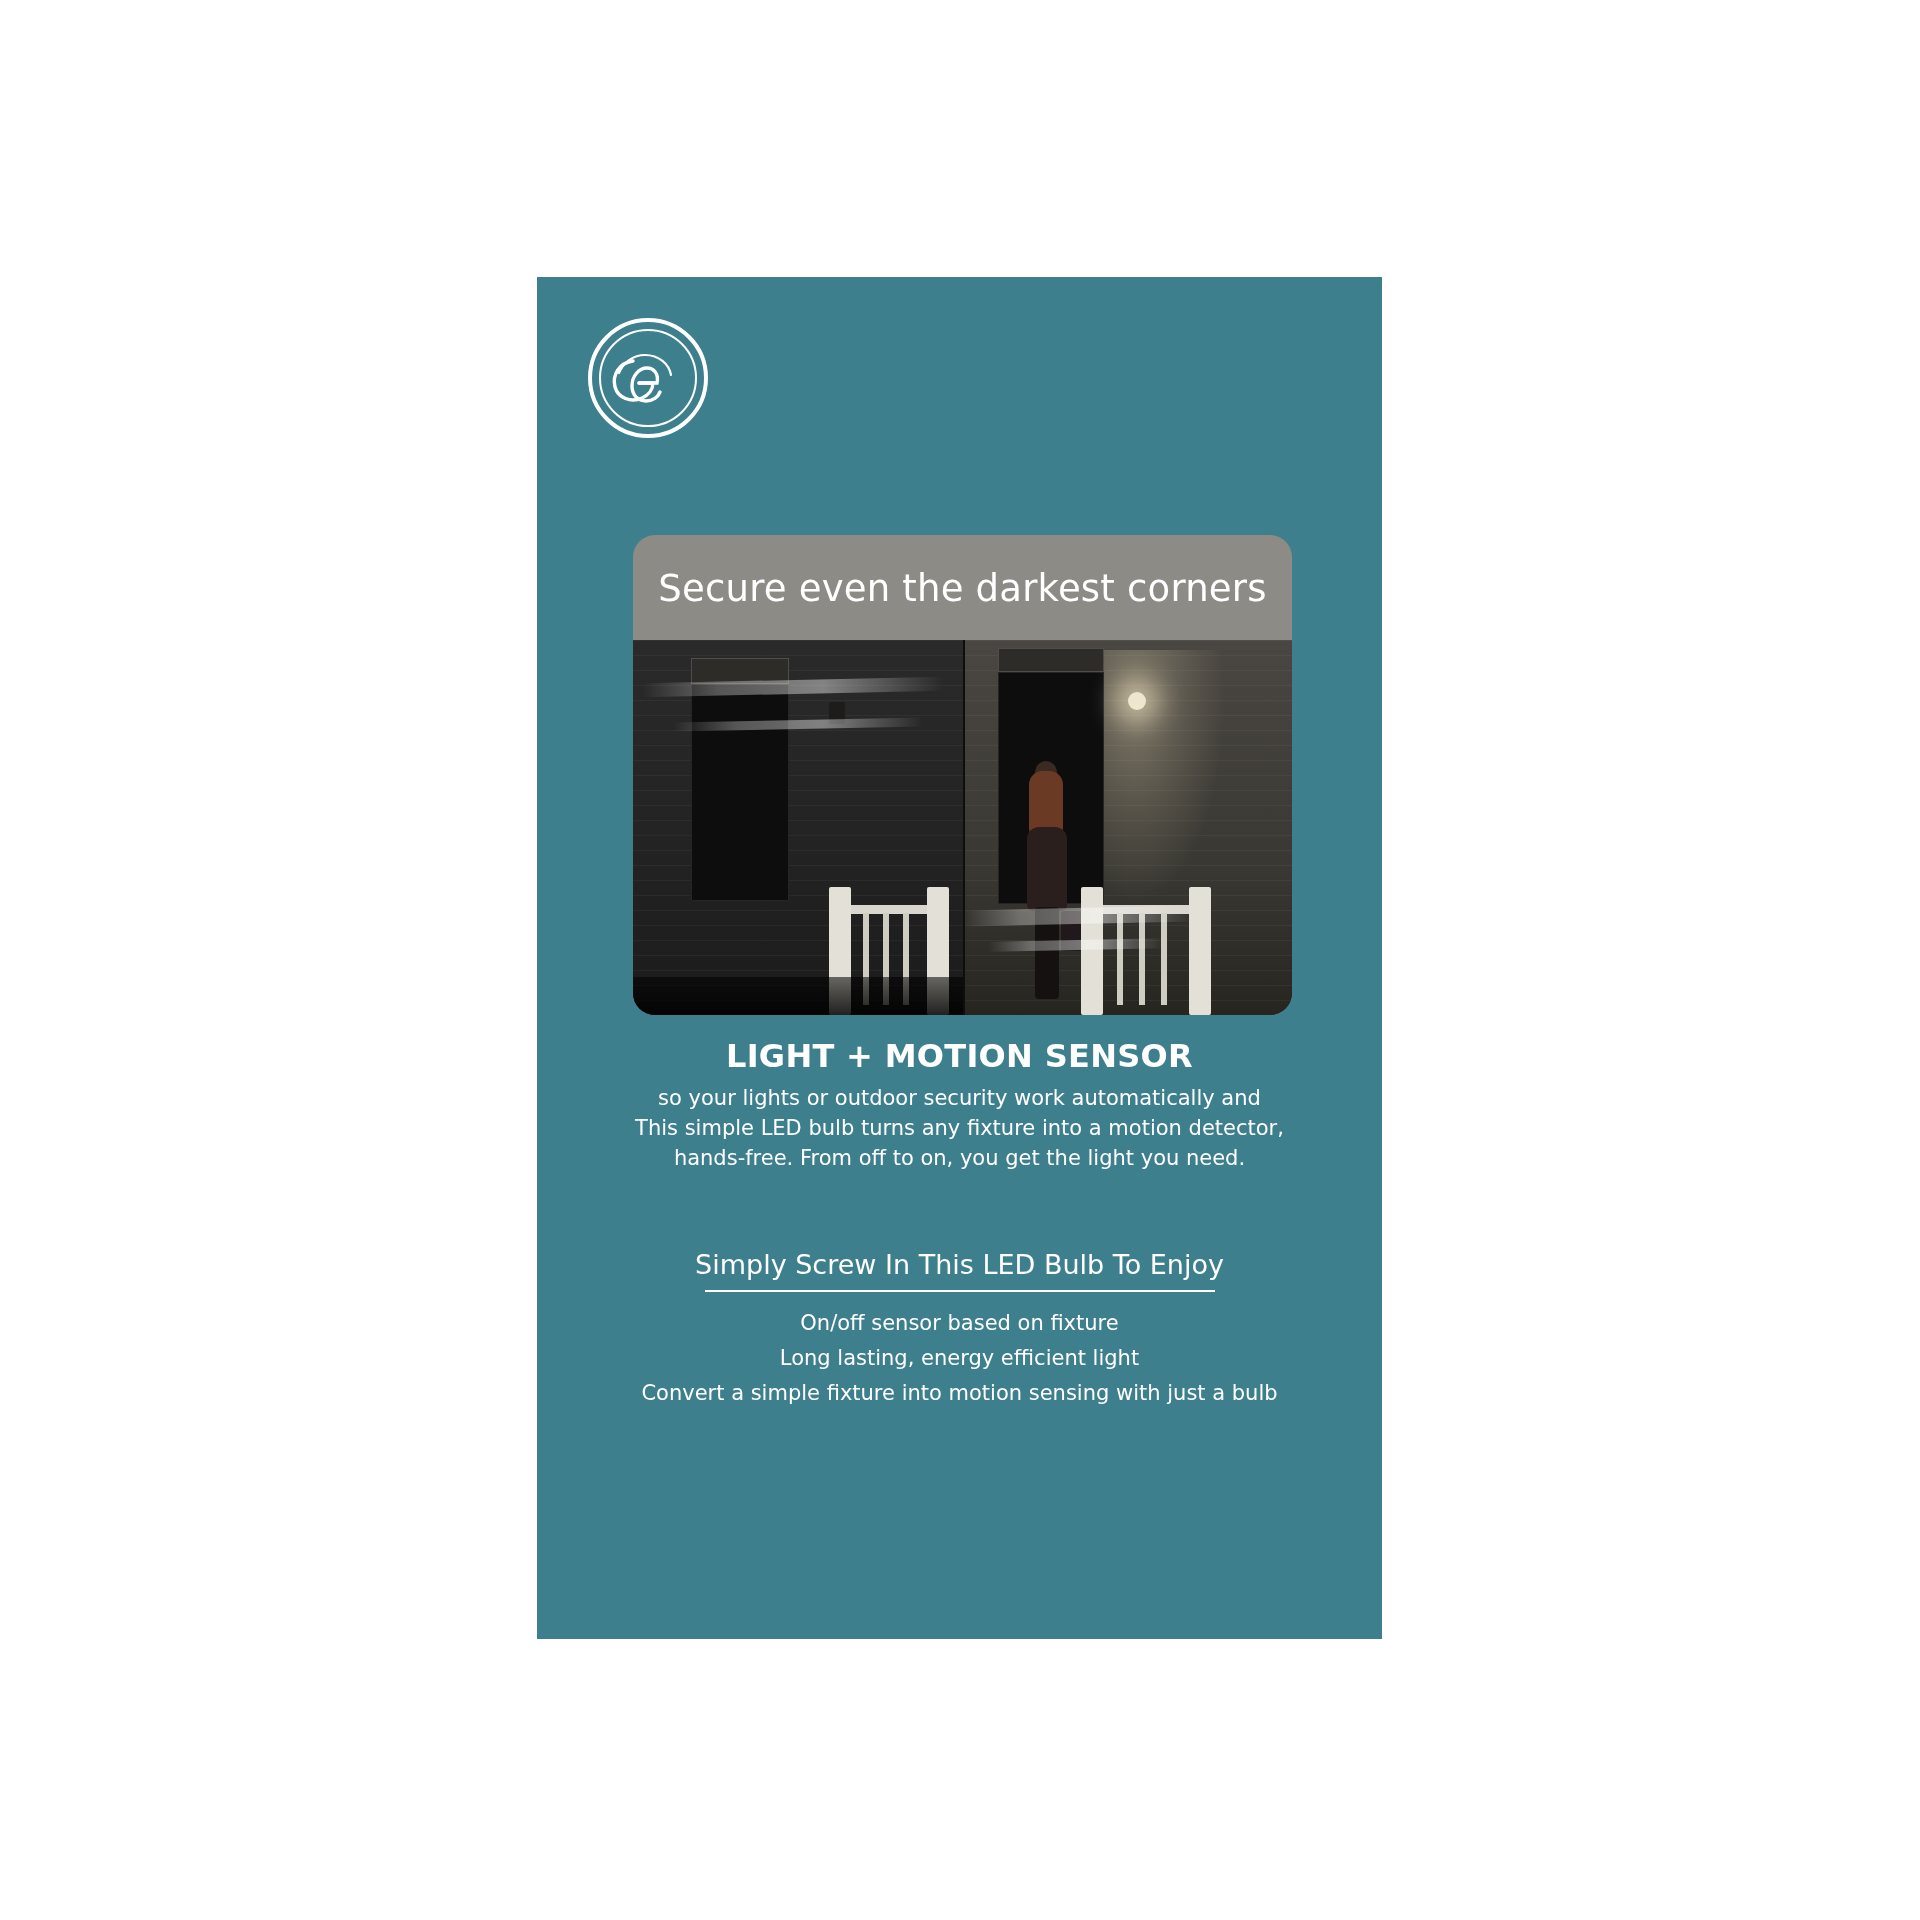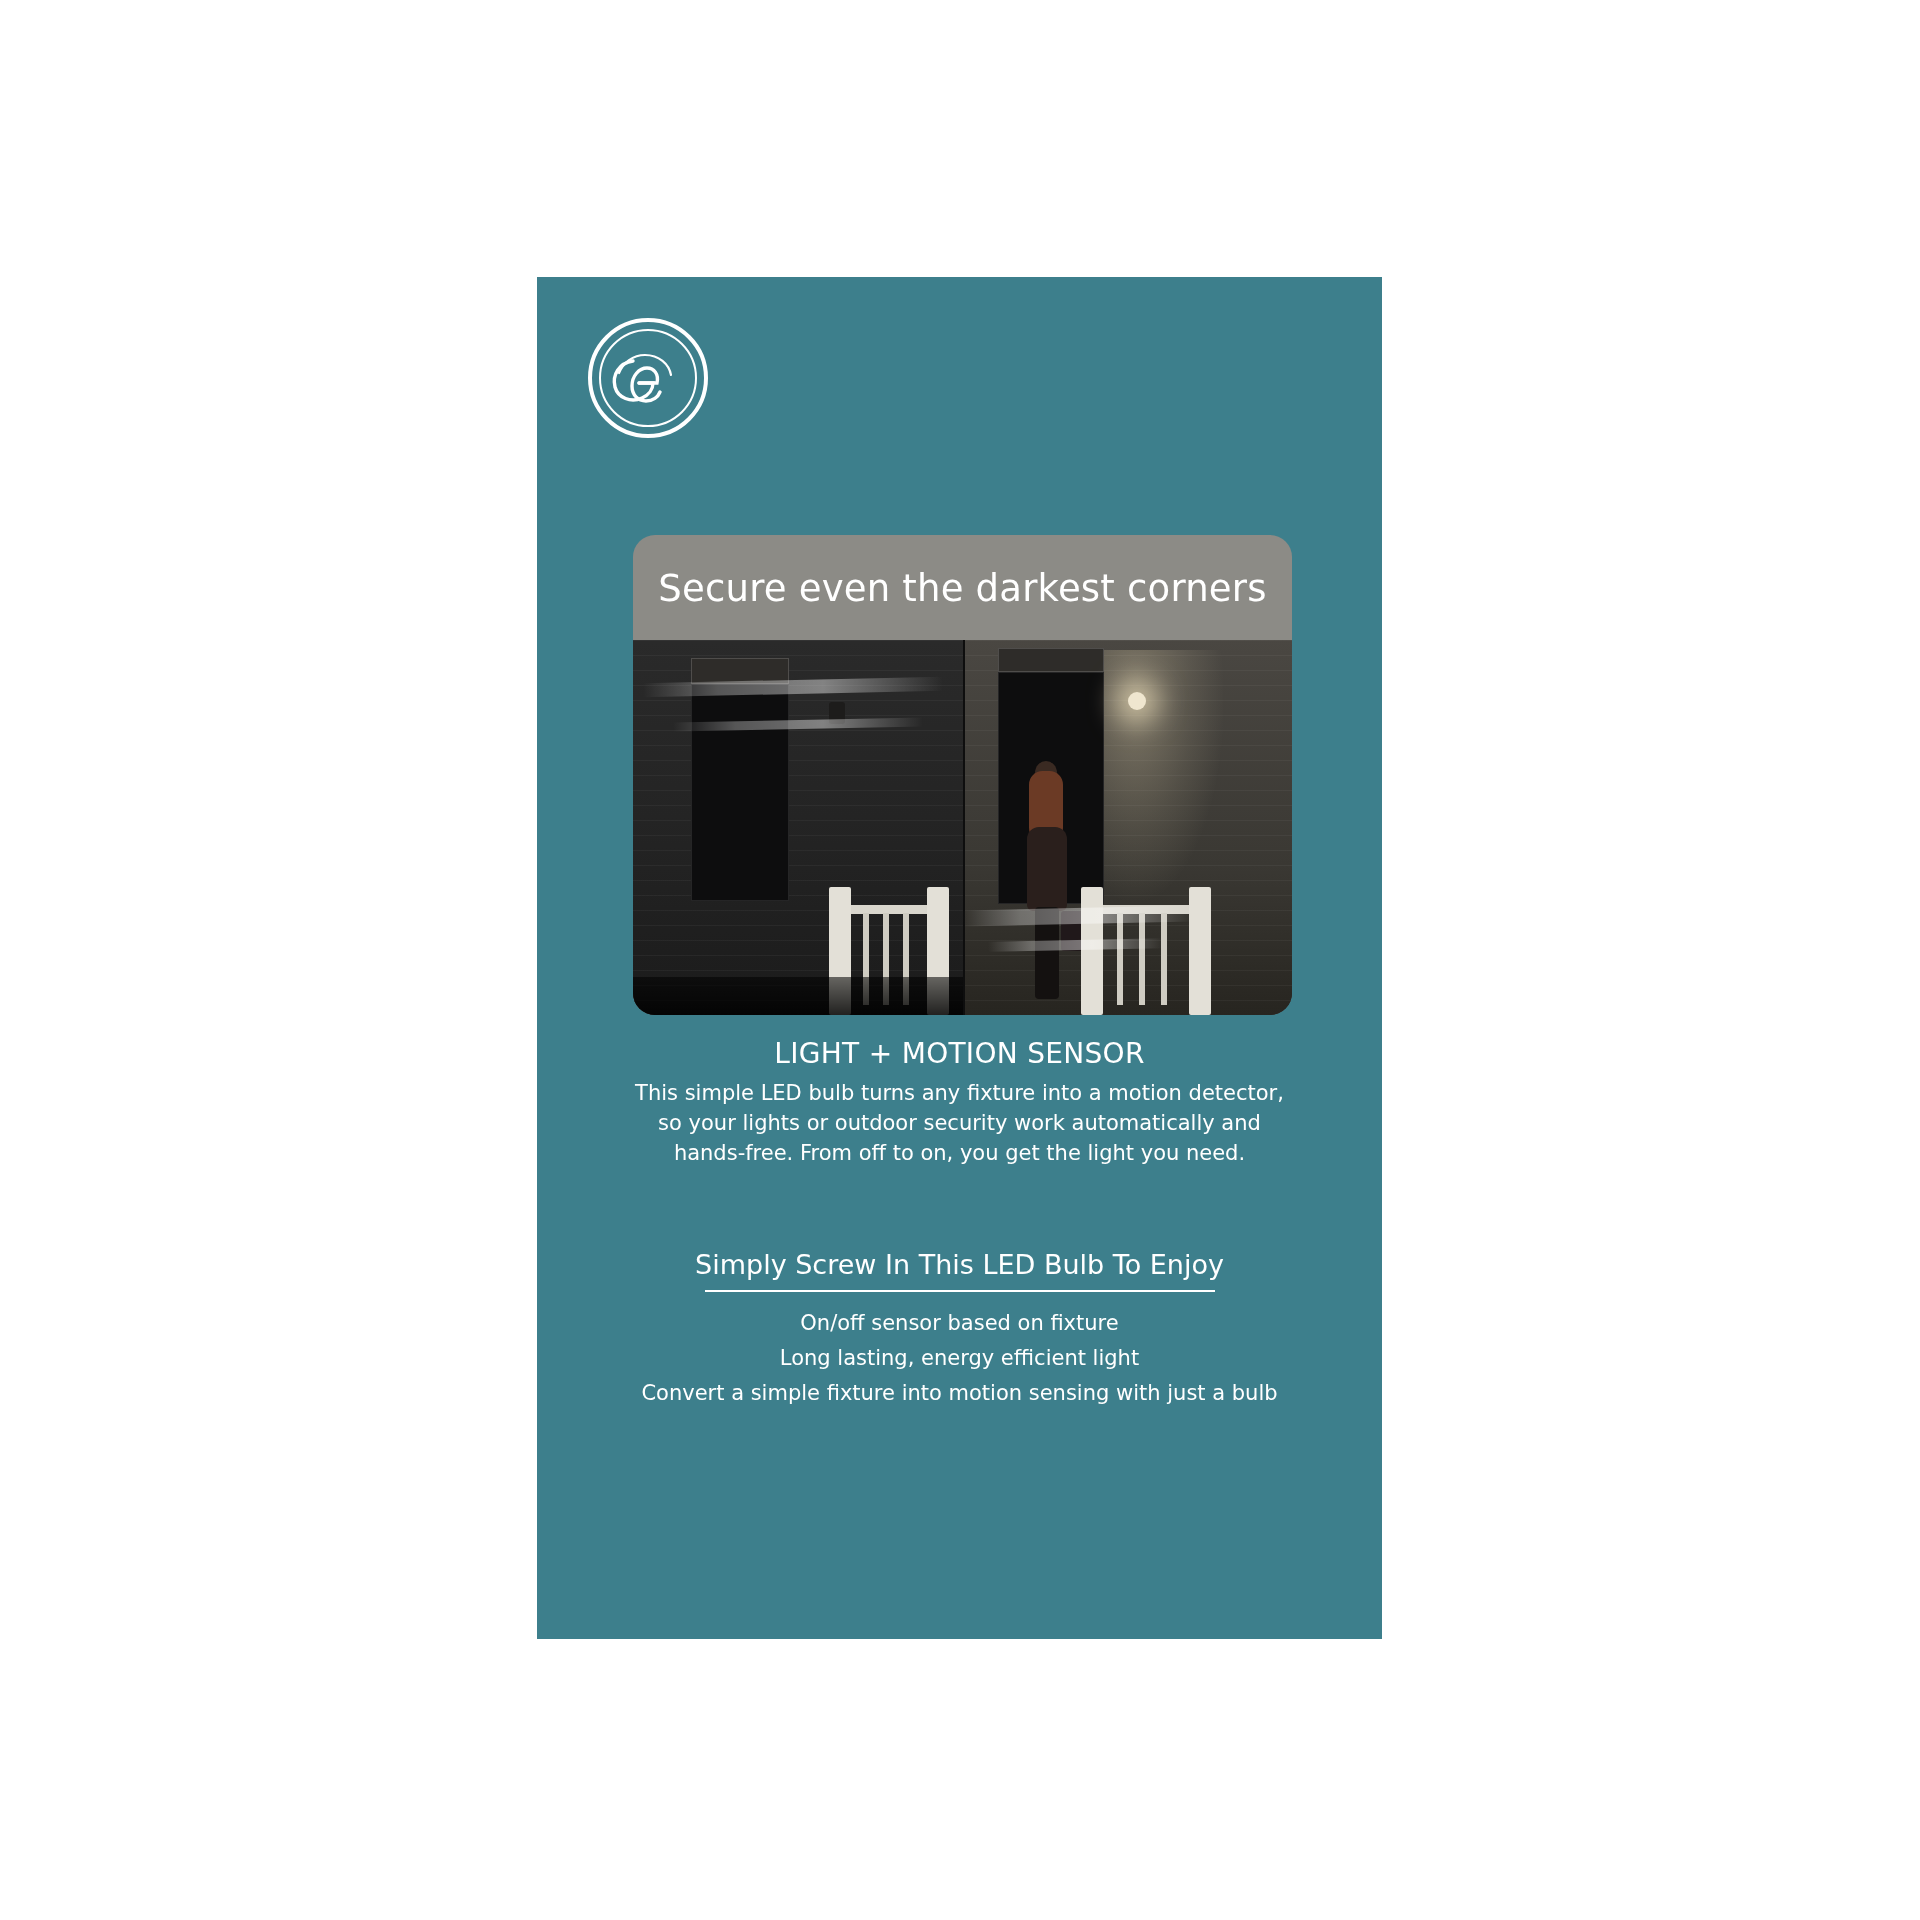--- a/index.html
+++ b/index.html
@@ -181,24 +181,24 @@
   .copy {
     position: absolute;
     left: 40px;
     top: 760px;
     width: 765px;
     text-align: center;
     color: #ffffff;
     font-family: "DejaVu Sans", sans-serif;
   }
   .subhead {
-    font-size: 28px;
+    font-size: 32px;
     letter-spacing: 0.3px;
     margin: 0 0 8px 0;
-    font-weight: 400;
+    font-weight: 700;
   }
   .paragraph {
     font-size: 21px;
     line-height: 30px;
     margin: 0;
     font-weight: 400;
   }
   .paragraph .line { display: block; }
 
   .enjoy-wrap {
@@ -294,22 +294,22 @@
         <div class="streak streak-a"></div>
         <div class="streak streak-b"></div>
         <div class="streak streak-c"></div>
         <div class="streak streak-d"></div>
       </div>
     </div>
 
     <div class="copy">
       <div class="subhead">LIGHT + MOTION SENSOR</div>
       <p class="paragraph">
+        <span class="line">so your lights or outdoor security work automatically and</span>
         <span class="line">This simple LED bulb turns any fixture into a motion detector,</span>
-        <span class="line">so your lights or outdoor security work automatically and</span>
         <span class="line">hands-free. From off to on, you get the light you need.</span>
       </p>
     </div>
 
     <div class="enjoy-wrap">
       <div class="enjoy-title">Simply Screw In This LED Bulb To Enjoy</div>
       <div class="rule"></div>
       <span class="benefit">On/off sensor based on fixture</span>
       <span class="benefit">Long lasting, energy efficient light</span>
       <span class="benefit">Convert a simple fixture into motion sensing with just a bulb</span>

